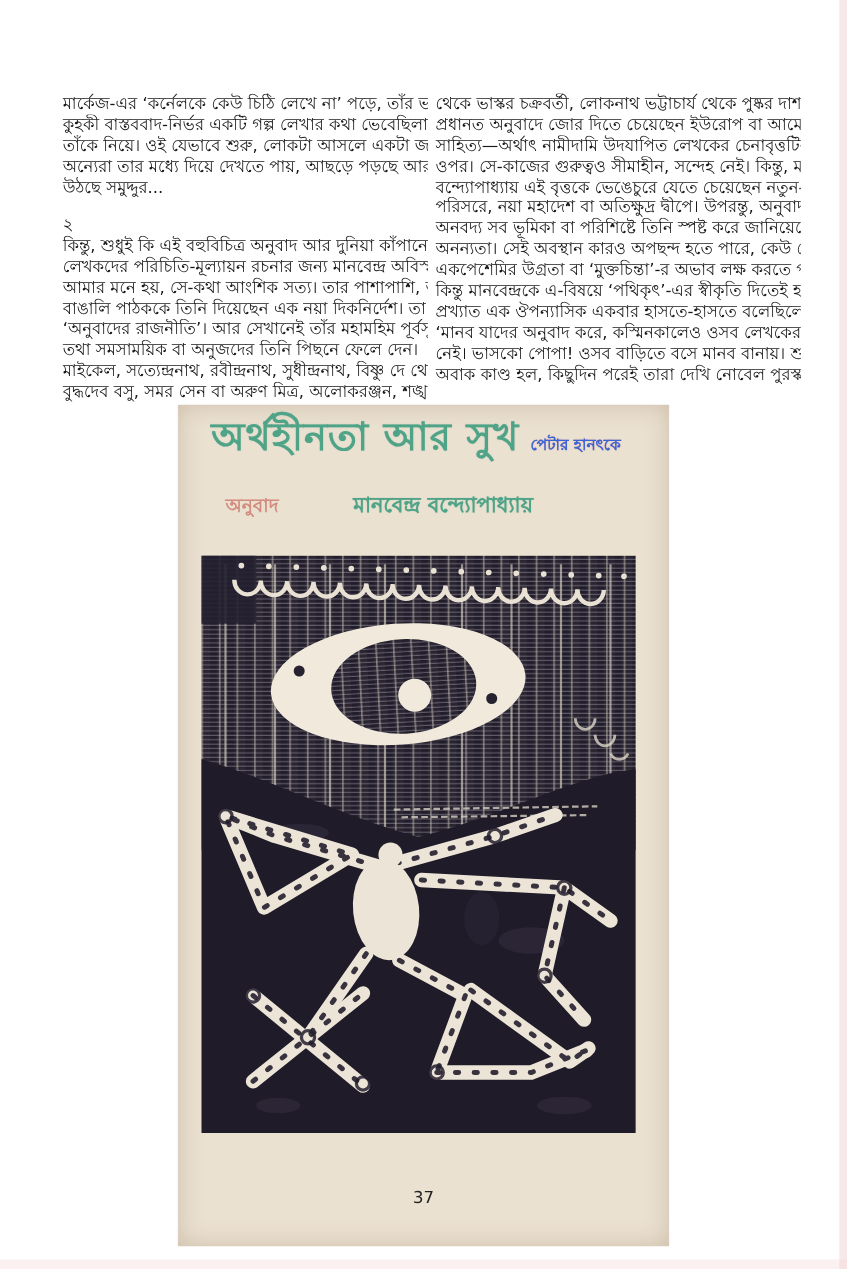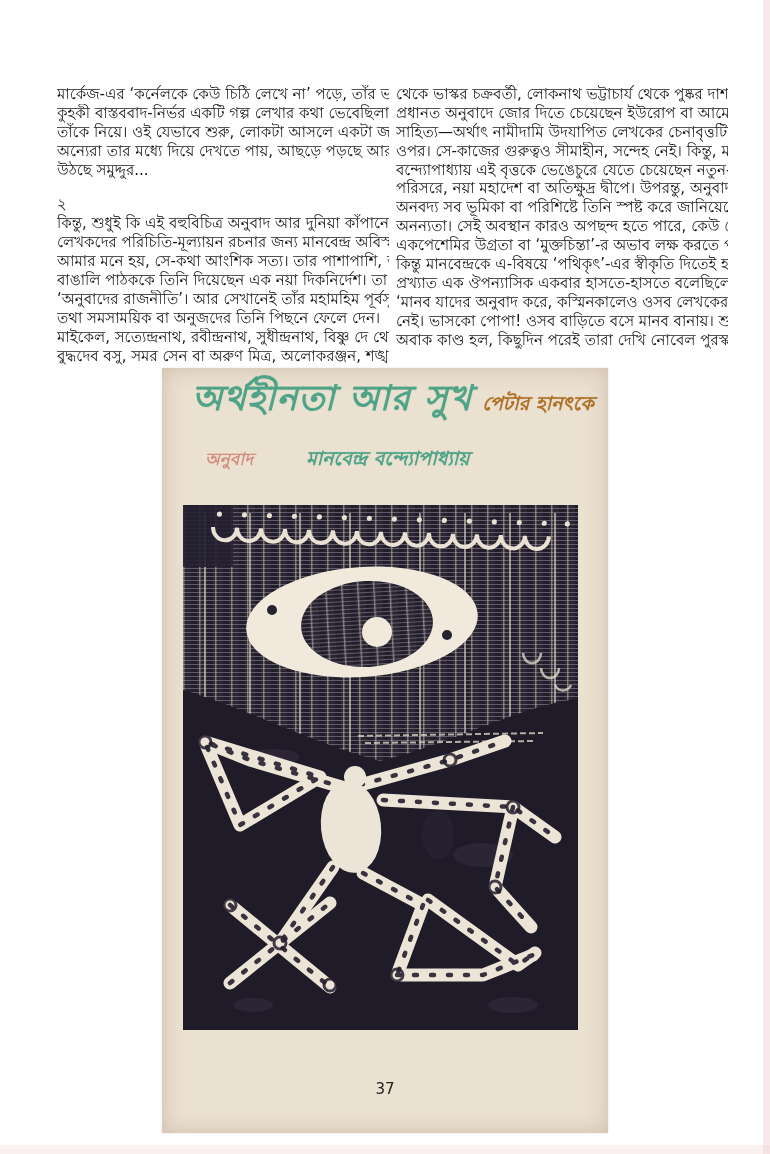--- a/index.html
+++ b/index.html
@@ -22,37 +22,36 @@
   .col-left{left:57px;}
   .col-right{left:396px;}
   .tl{white-space:nowrap;overflow:hidden;height:18.9px;}
   .section-number{margin-top:16px;height:18.9px;}
 
   
   .cover{
     position:absolute;left:162px;top:368px;width:446px;height:765px;
     background:#ebe1d1;
     box-shadow:inset 0 0 22px rgba(130,95,70,0.28), 0 0 2px rgba(0,0,0,0.12);
-    font-style:italic;
   }
   .cover-title-row{
     position:absolute;left:30px;top:10px;width:400px;
     display:flex;align-items:baseline;gap:10px;white-space:nowrap;
   }
   .cover-title{
     font-size:35px;line-height:40px;color:#4fa387;font-weight:bold;
     letter-spacing:1px;text-shadow:0 0 1px rgba(79,163,135,0.5);
   }
   .cover-author{
-    font-size:19px;color:#a16207;opacity:0.85;font-weight:bold;
+    font-size:14px;color:#1d4ed8;opacity:0.85;font-weight:bold;
     text-shadow:0 0 1px rgba(196,84,76,0.5);
   }
   .cover-subtitle-row{
     position:absolute;left:43px;top:76px;width:380px;
-    display:flex;align-items:baseline;gap:33px;white-space:nowrap;
+    display:flex;align-items:baseline;gap:48px;white-space:nowrap;
   }
   .cover-translation-label{
     font-size:17px;color:#c4544c;opacity:0.6;font-weight:bold;
   }
   .cover-translator{
     font-size:19px;color:#4fa387;font-weight:bold;
     text-shadow:0 0 1px rgba(79,163,135,0.5);
     margin-left:20px;
   }
   .illustration{position:absolute;left:21px;top:137px;width:395px;height:525px;}

